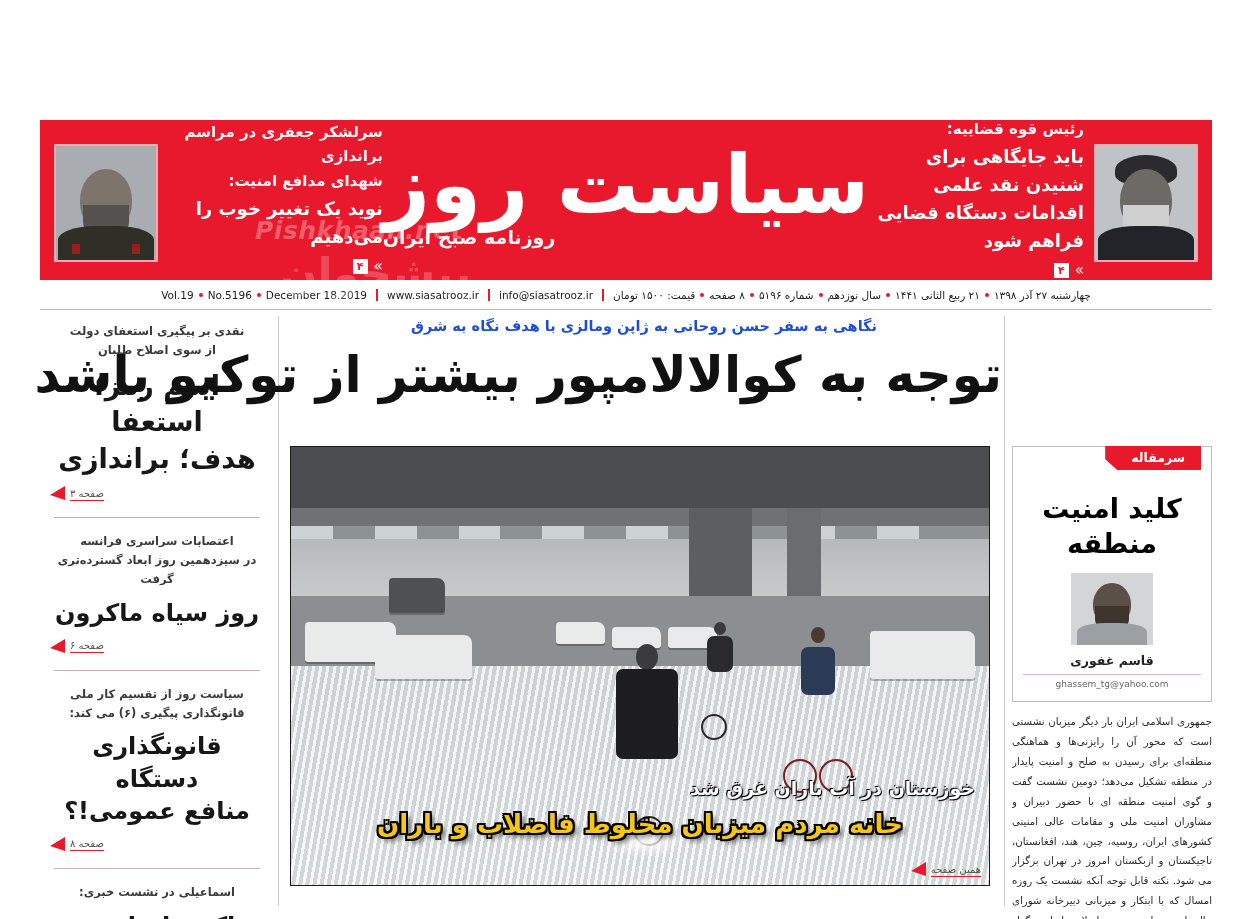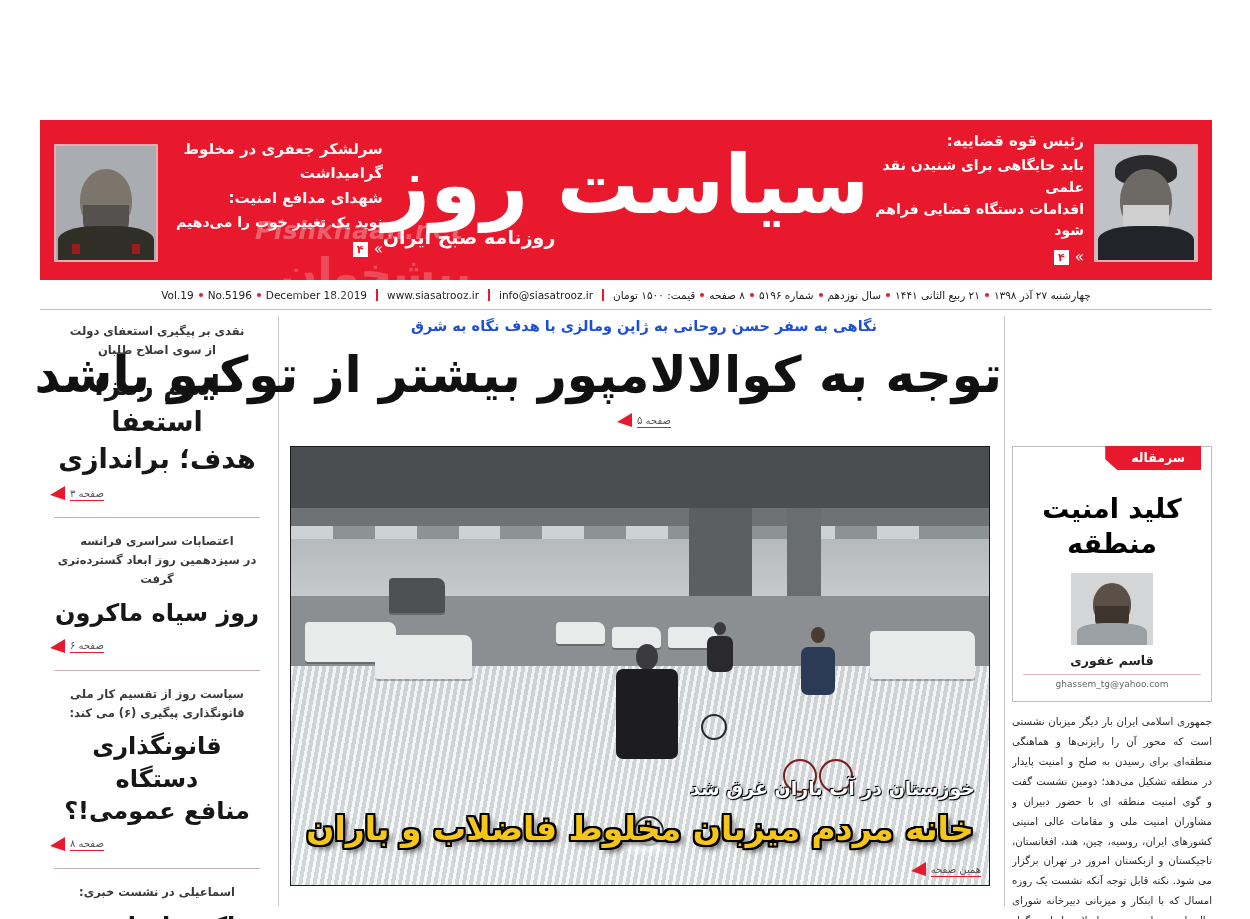--- a/index.html
+++ b/index.html
@@ -79,21 +79,21 @@
   .mh-teaser{
     color:#fff;
     text-align:right;
     line-height:1.55;
     direction:rtl;
   }
   .mh-kicker{
     font-size:15px;font-weight:700;opacity:.95;margin-bottom:2px;
   }
   .mh-tline{
-    font-size:14px;font-weight:700;letter-spacing:0;
+    font-size:18px;font-weight:700;letter-spacing:0;
   }
   .mh-pagebox{
     display:inline-flex;align-items:center;gap:6px;margin-top:8px;
     direction:rtl;
   }
   .pagechip{
     background:#fff;color:#e8192c;font-size:11px;font-weight:700;
     width:15px;height:15px;display:inline-flex;align-items:center;justify-content:center;
   }
   .chev{color:#fff;font-size:15px;line-height:1;}
@@ -268,21 +268,21 @@
   }
 
   .cap-small{
     position:absolute;right:14px;top:330px;
     color:#fff;font-size:19px;font-weight:700;
     text-shadow:0 0 3px #000,1px 1px 0 #000,-1px -1px 0 #000;
     direction:rtl;white-space:nowrap;
   }
   .cap-big{
     position:absolute;right:10px;top:362px;left:10px;
-    color:#f5c518;font-size:33px;font-weight:700;
+    color:#f5c518;font-size:26px;font-weight:700;
     text-shadow:
       2px 0 0 #000,-2px 0 0 #000,0 2px 0 #000,0 -2px 0 #000,
       2px 2px 0 #000,-2px -2px 0 #000,2px -2px 0 #000,-2px 2px 0 #000,
       4px 4px 5px rgba(0,0,0,.6);
     direction:rtl;white-space:nowrap;text-align:center;
   }
   .cap-page{
     position:absolute;right:8px;bottom:8px;
     display:flex;align-items:center;gap:5px;direction:rtl;
   }
@@ -355,21 +355,21 @@
       </div>
     </div>
 
     <div class="mh-center">
       <div class="mh-title">سیاست روز</div>
       <div class="mh-sub">روزنامه صبح ایران</div>
     </div>
 
     <div class="mh-left">
       <div class="mh-teaser" style="text-align:right;">
-        <div class="mh-kicker">سرلشکر جعفری در مخلوط گرامیداشت</div>
+        <div class="mh-kicker">سرلشکر جعفری در مراسم براندازی</div>
         <div class="mh-kicker">شهدای مدافع امنیت:</div>
         <div class="mh-tline">نوید یک تغییر خوب را می‌دهیم</div>
         <div class="mh-pagebox" style="justify-content:flex-end;">
           <span class="chev">»</span>
           <span class="pagechip">۴</span>
         </div>
       </div>
       <div class="mh-portrait left">
         <div class="pt-head" style="background:#7d756c;"></div>
         <div class="pt-beard dark"></div>
@@ -466,24 +466,20 @@
       </div>
       <div class="sb-title md">اکثر بازداشت</div>
 
     </div>
 
   </div>
 
   <div class="center">
     <div class="lead-kicker">نگاهی به سفر حسن روحانی به ژاپن ومالزی با هدف نگاه به شرق</div>
     <div class="lead-title">توجه به کوالالامپور بیشتر از توکیو باشد</div>
-    <div class="lead-page">
-      <span class="lbl">صفحه ۵</span>
-      <span class="flag"></span>
-    </div>
   </div>
 
   <div class="photo-wrap">
     <div class="ph-sky"></div>
     <div class="ph-overpass"></div>
     <div class="ph-deck"></div>
     <div class="ph-rail"></div>
     <div class="ph-pier p1"></div>
     <div class="ph-pier p2"></div>
     <div class="ph-road"></div>

